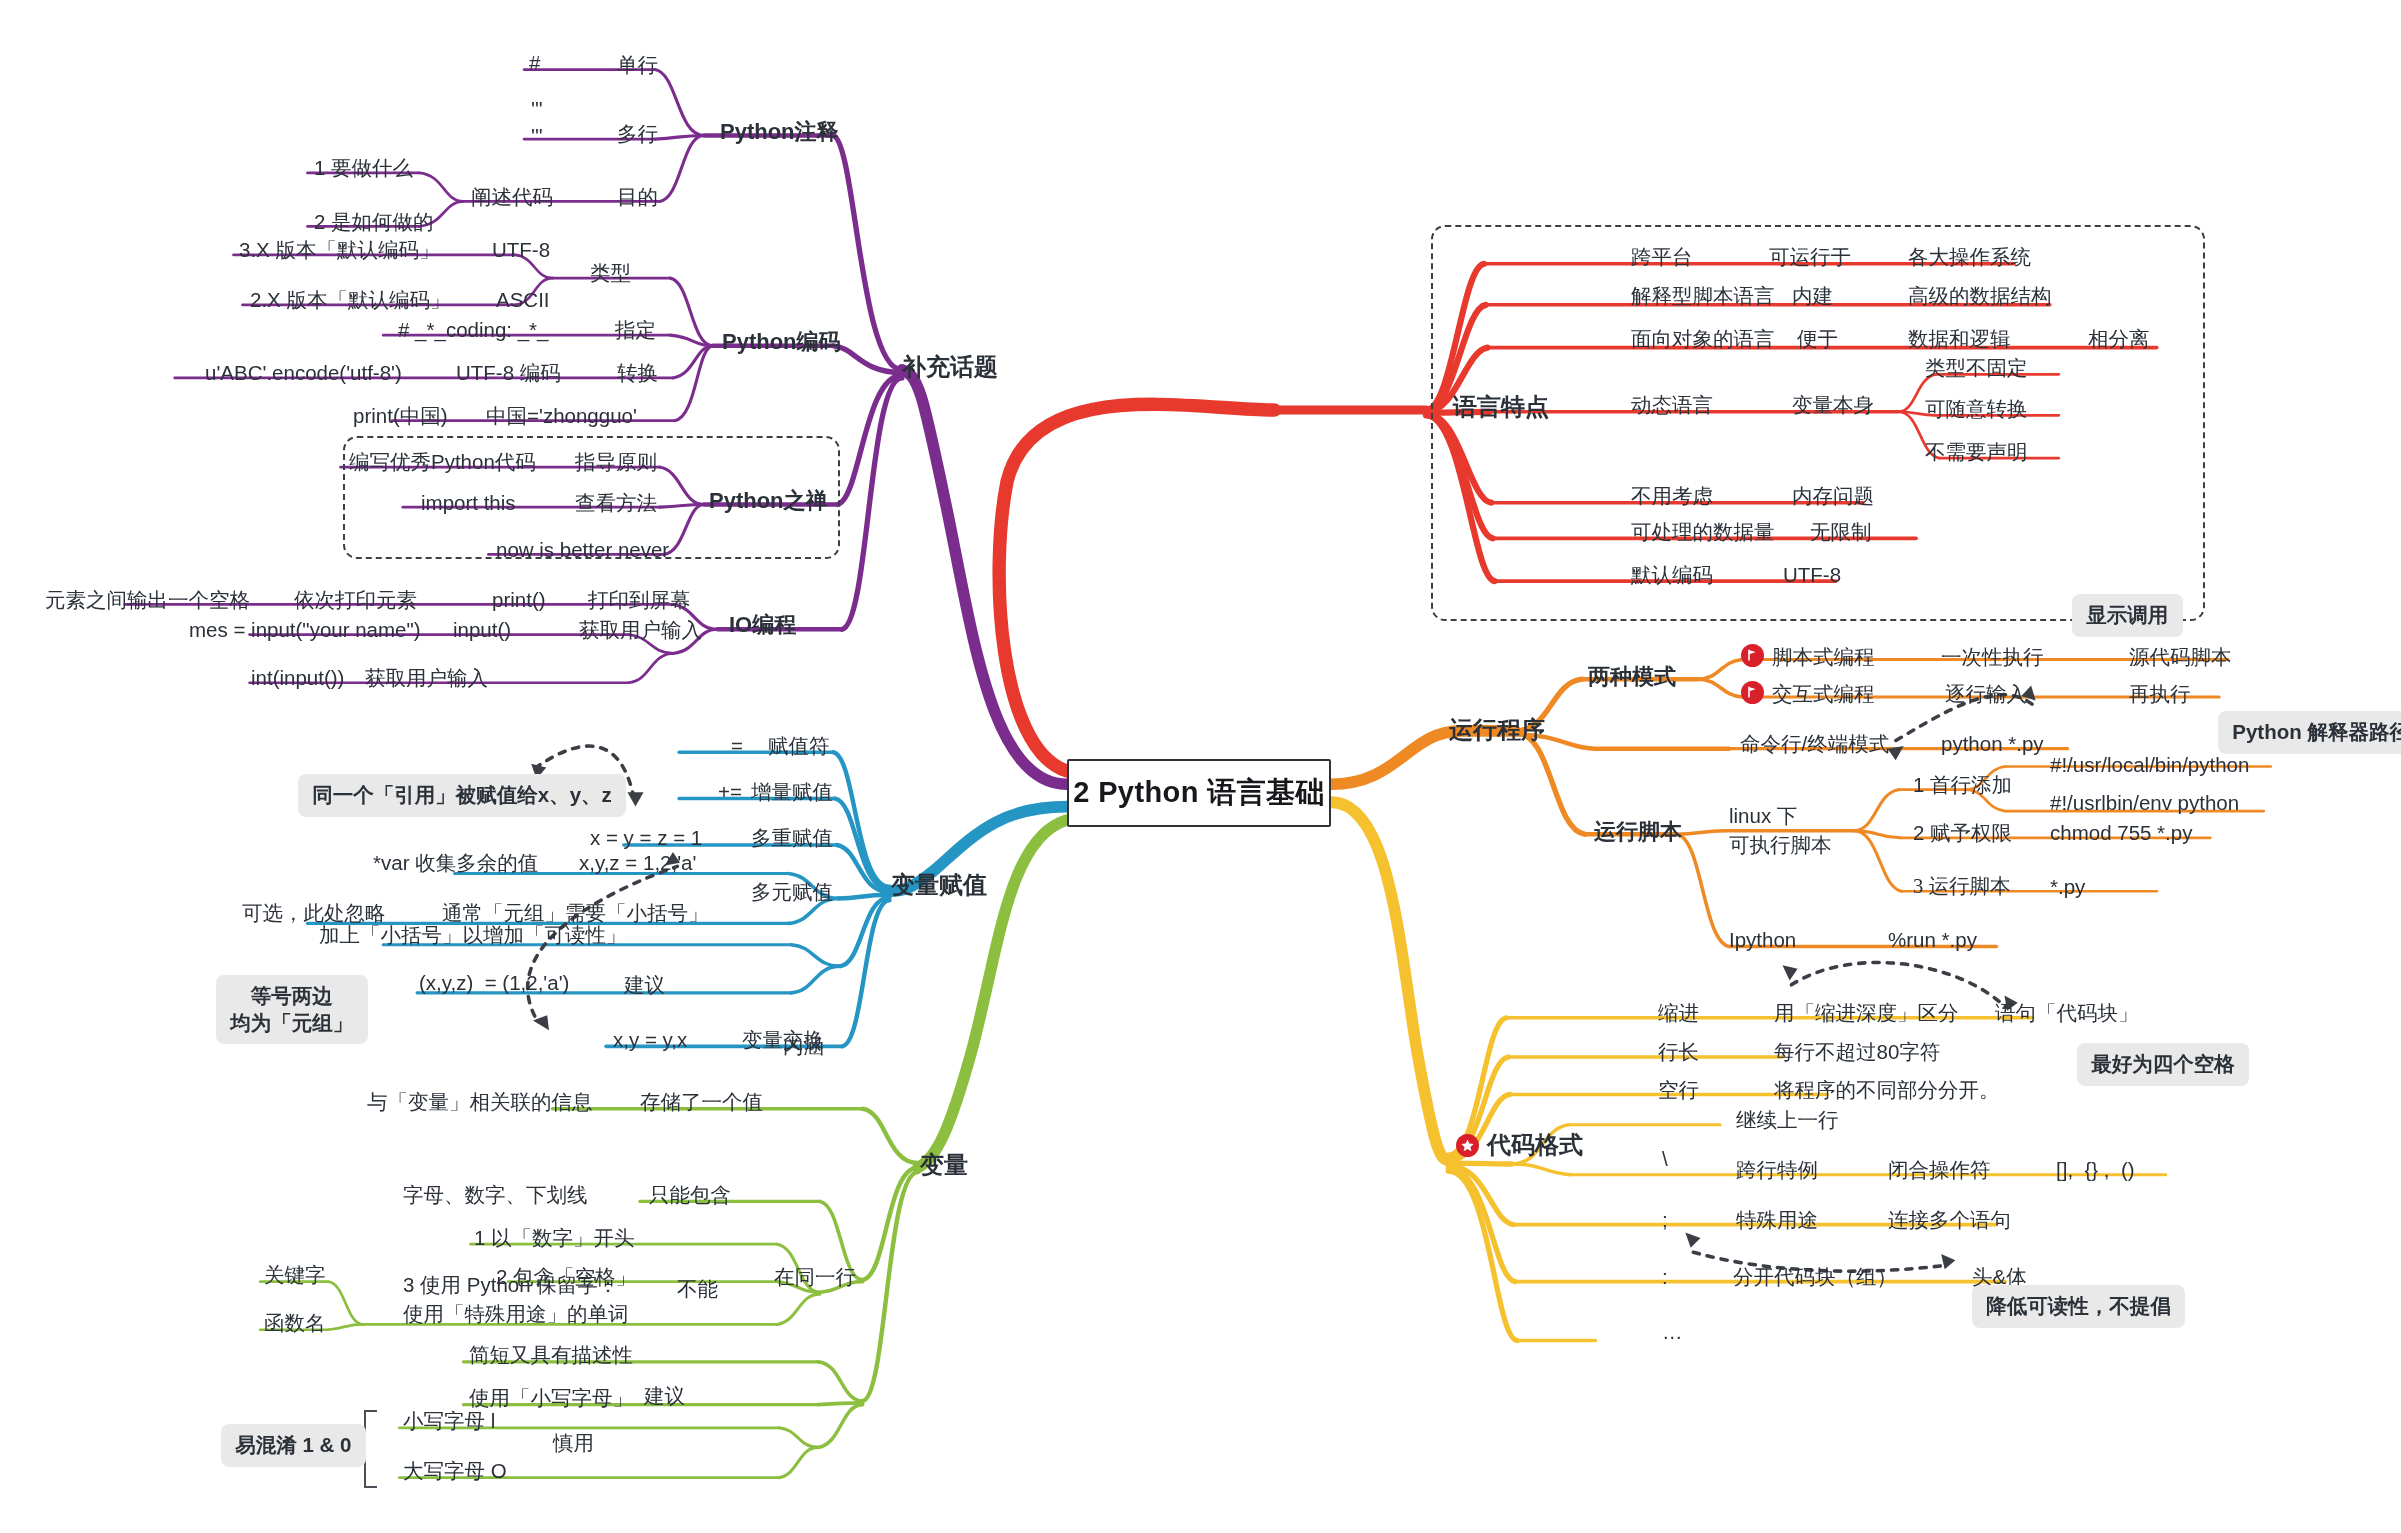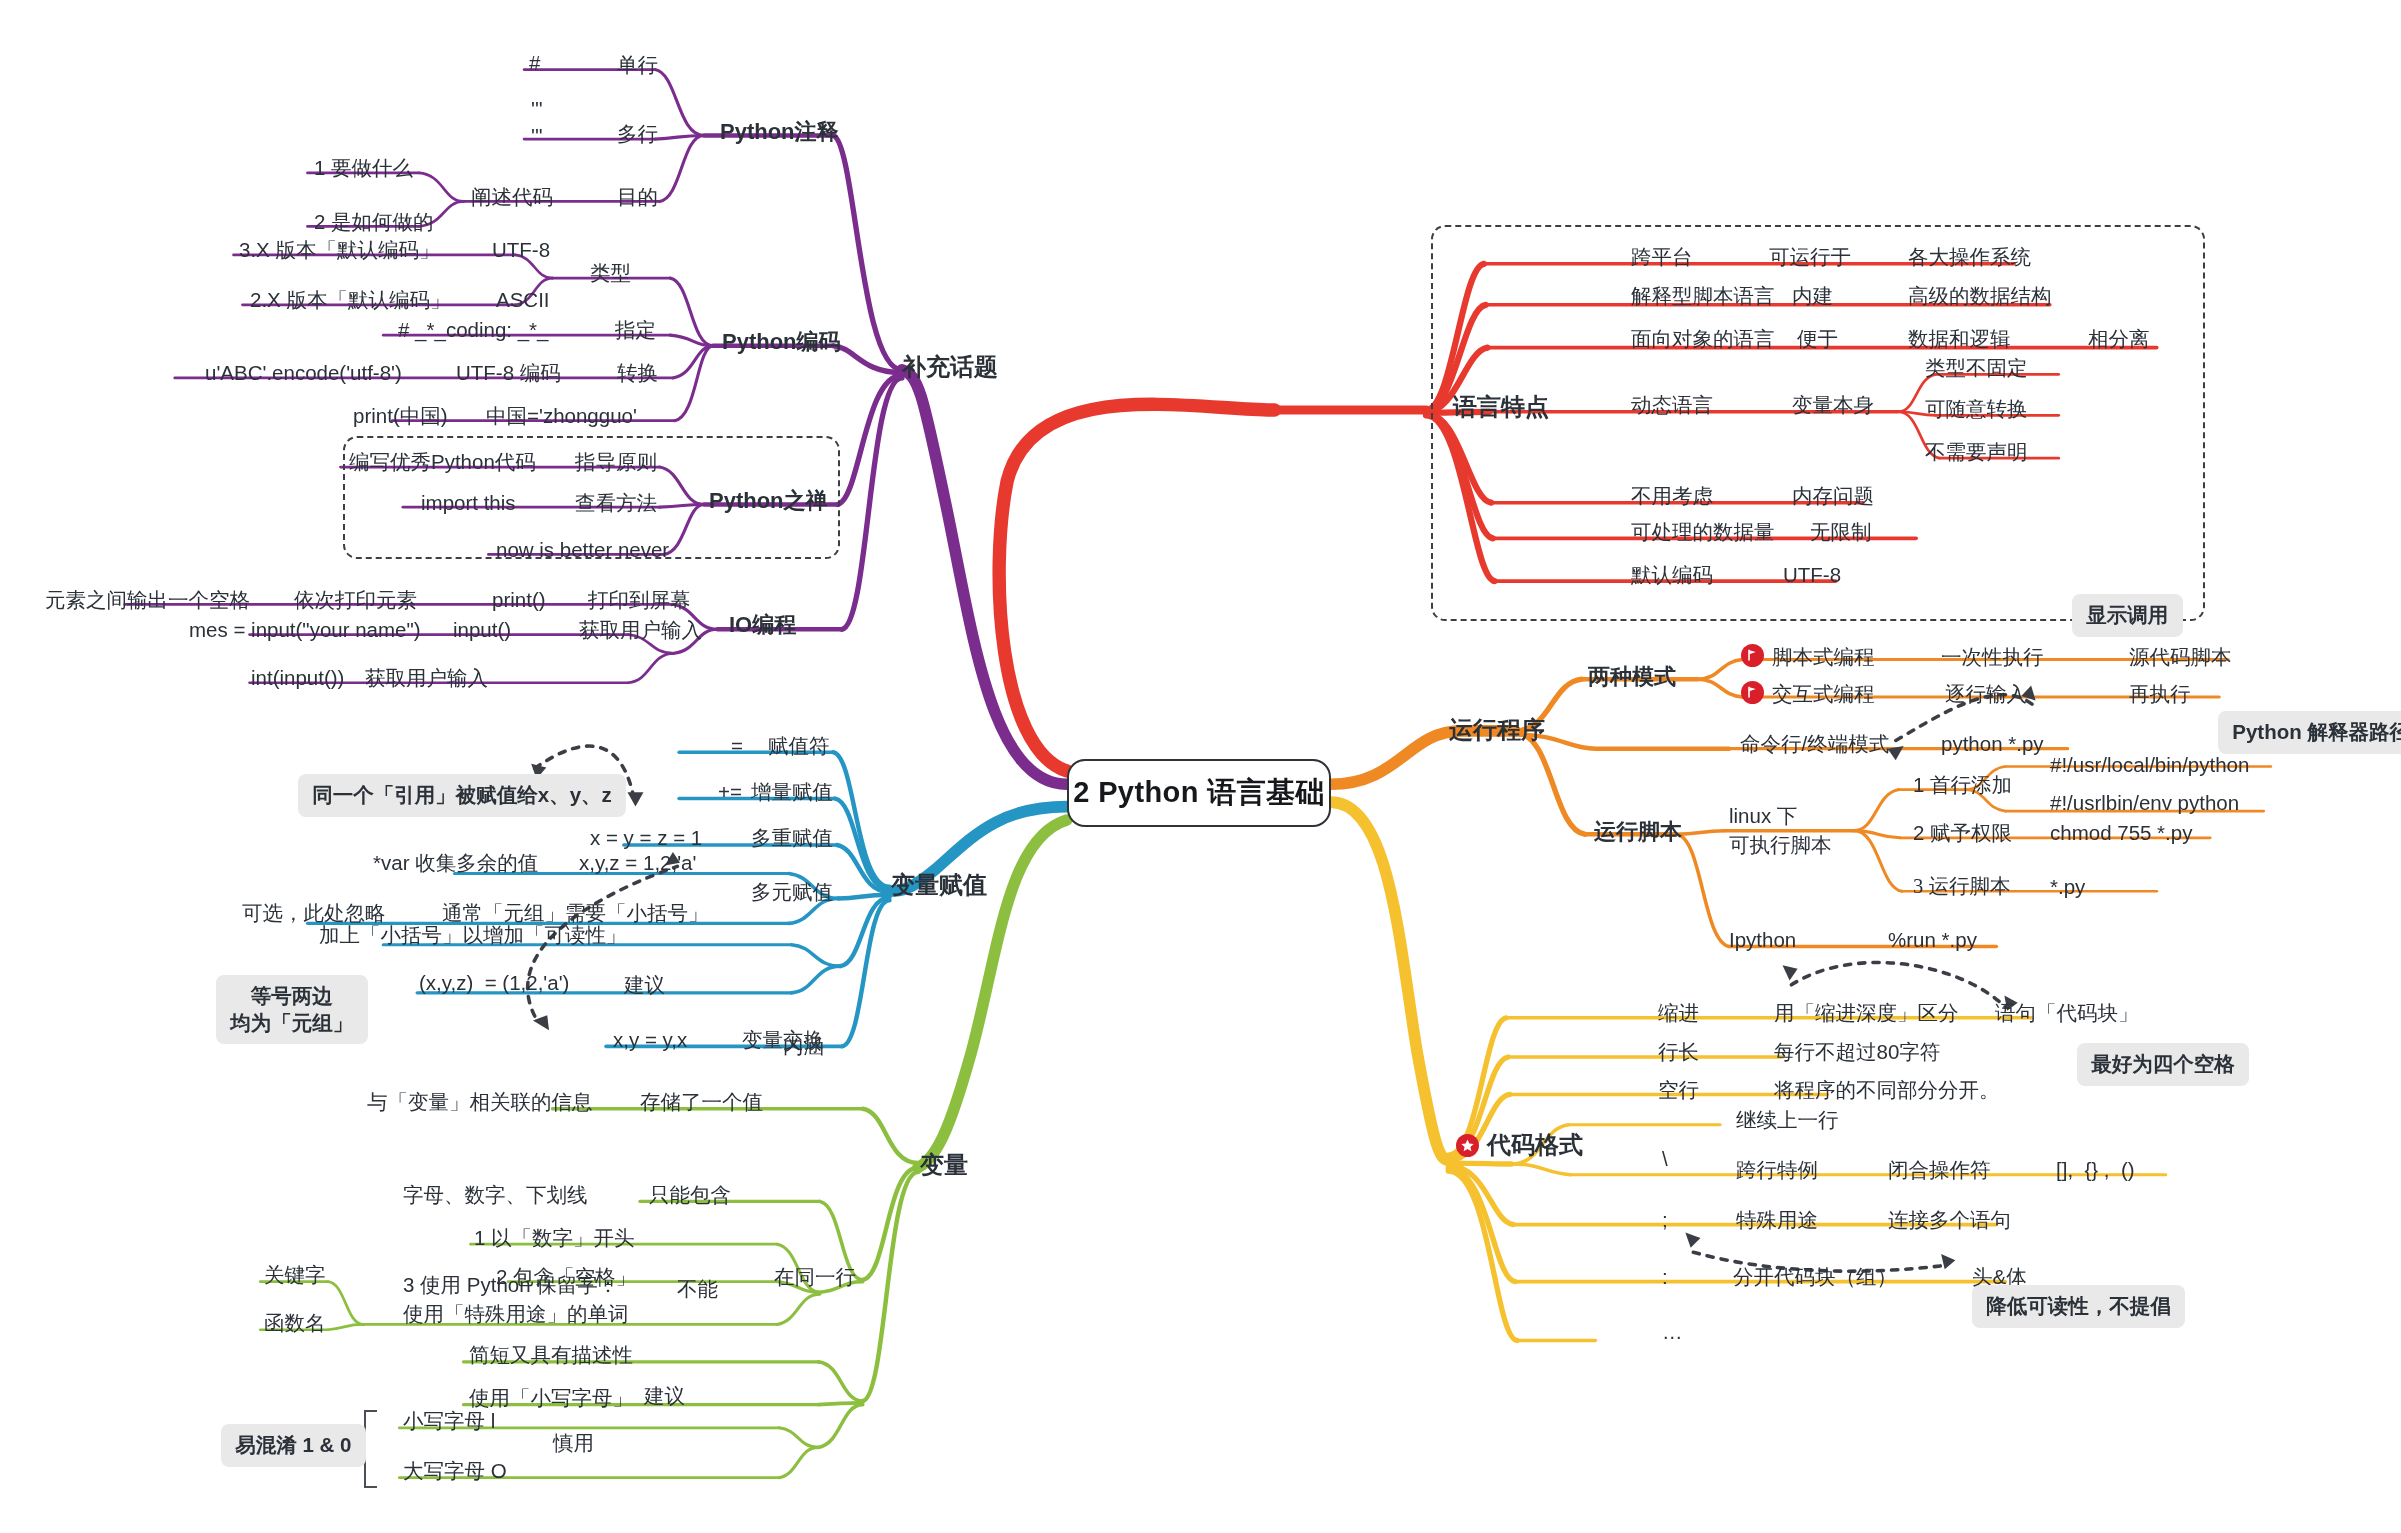--- a/index.html
+++ b/index.html
@@ -16,21 +16,21 @@
   .node{
     position:absolute; white-space:pre; line-height:1.25;
     font-size:20.5px; color:#2b3139;
   }
   .node.lead{ font-size:22px; font-weight:600; }
   .node.branch{ font-size:24px; font-weight:700; }
 
   
   #root{
     position:absolute; left:1067px; top:759px; width:264px; height:68px;
-    border:2.7px solid #2f3237; border-radius:18px; background:#fff;
+    border:2.7px solid #2f3237; border-radius:2px; background:#fff;
     display:flex; align-items:center; justify-content:center;
     font-size:29px; font-weight:700; letter-spacing:0.4px; color:#16181c;
     z-index:6;
   }
 
   
   .callout{
     position:absolute; background:#e9e9e9; border-radius:8px;
     padding:8px 14.3px; font-size:20.5px; font-weight:700; color:#2b3139;
     white-space:pre; line-height:1.3; z-index:5;

